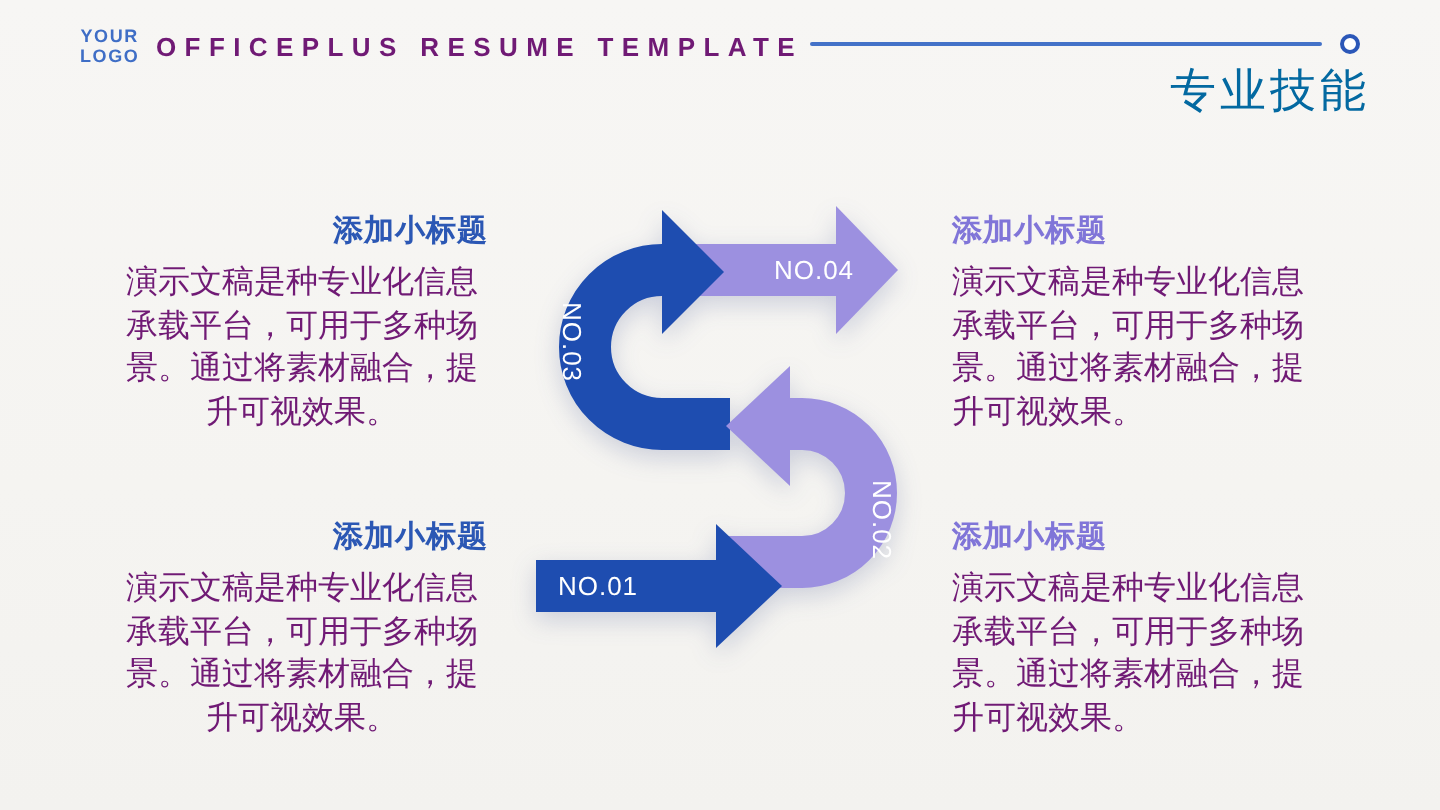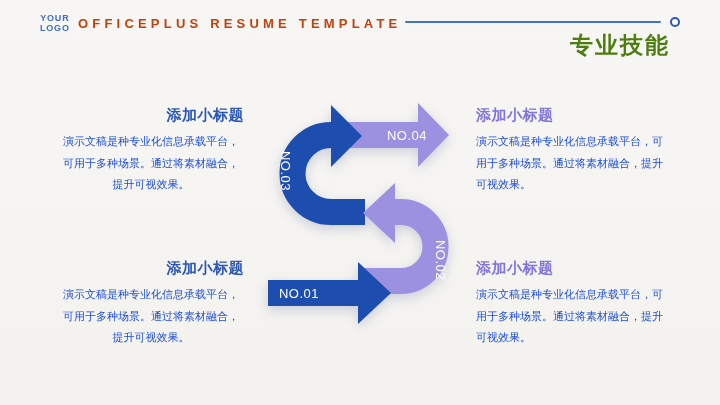--- a/index.html
+++ b/index.html
@@ -12,42 +12,42 @@
 
   
   .logo {
     position: absolute; left: 40px; top: 14px;
     font-size: 9px; font-weight: 700; letter-spacing: 0.8px;
     color: #3f6ec6; line-height: 9.5px; text-align: center;
   }
   .header-title {
     position: absolute; left: 78px; top: 16px;
     font-size: 13px; font-weight: 600; letter-spacing: 4.2px;
-    color: #c2410c; white-space: nowrap;
+    color: #701a75; white-space: nowrap;
   }
   .header-line {
     position: absolute; left: 405px; top: 21px;
     width: 256px; height: 2px; border-radius: 1px;
     background: #4472c8;
   }
   .header-dot {
     position: absolute; left: 670px; top: 17px;
     width: 10px; height: 10px; border-radius: 50%;
     border: 2.5px solid #2b57b8; background: #ffffff;
   }
   .page-title {
-    position: absolute; right: 50px; top: 30px;
-    font-size: 23px; font-weight: 700; letter-spacing: 2px;
-    color: #4d7c0f;
+    position: absolute; right: 35px; top: 30px;
+    font-size: 23px; font-weight: 400; letter-spacing: 2px;
+    color: #0369a1;
   }
 
   
   .block { position: absolute; }
   .block h3 { font-size: 15px; font-weight: 700; margin-bottom: 6px; letter-spacing: 0.5px; }
-  .block p  { font-size: 11px; line-height: 21.5px; color: #1d4ed8; }
+  .block p  { font-size: 16px; line-height: 21.5px; color: #701a75; }
 
   .block-tl { left: 58px;  top: 106px; width: 186px; }
   .block-bl { left: 58px;  top: 259px; width: 186px; }
   .block-tr { left: 476px; top: 106px; width: 188px; }
   .block-br { left: 476px; top: 259px; width: 188px; }
 
   .block-tl h3, .block-bl h3 { color: #2b57b4; text-align: right; }
   .block-tl p,  .block-bl p  { text-align: center; }
   .block-tr h3, .block-br h3 { color: #8075d8; text-align: left; }
   .block-tr p,  .block-br p  { text-align: left; }

